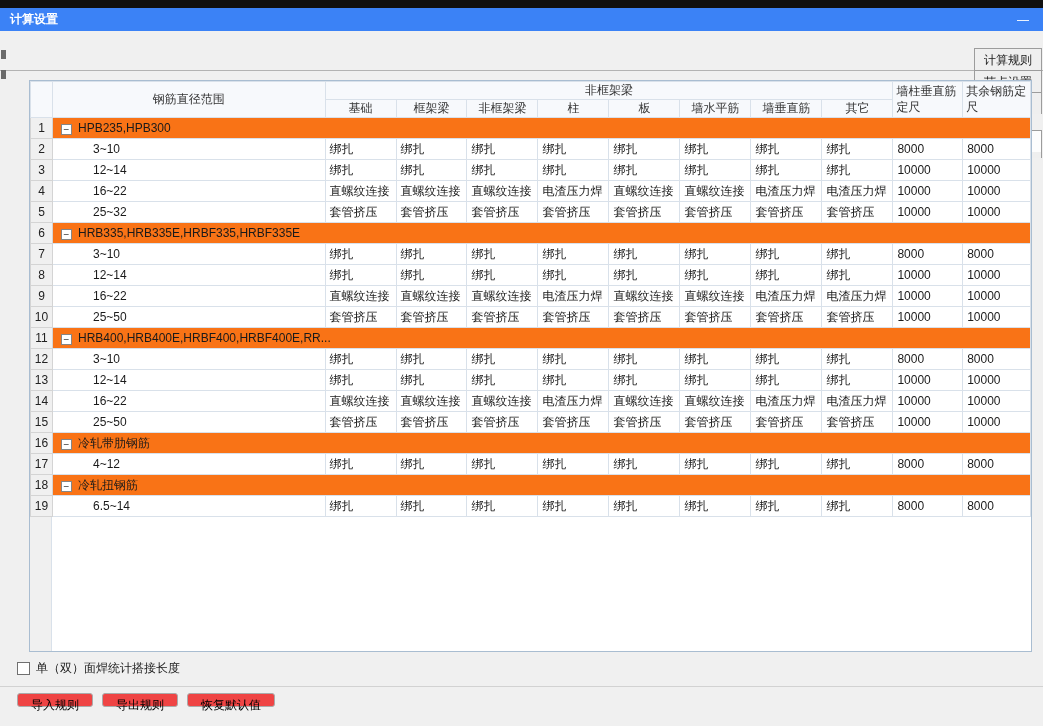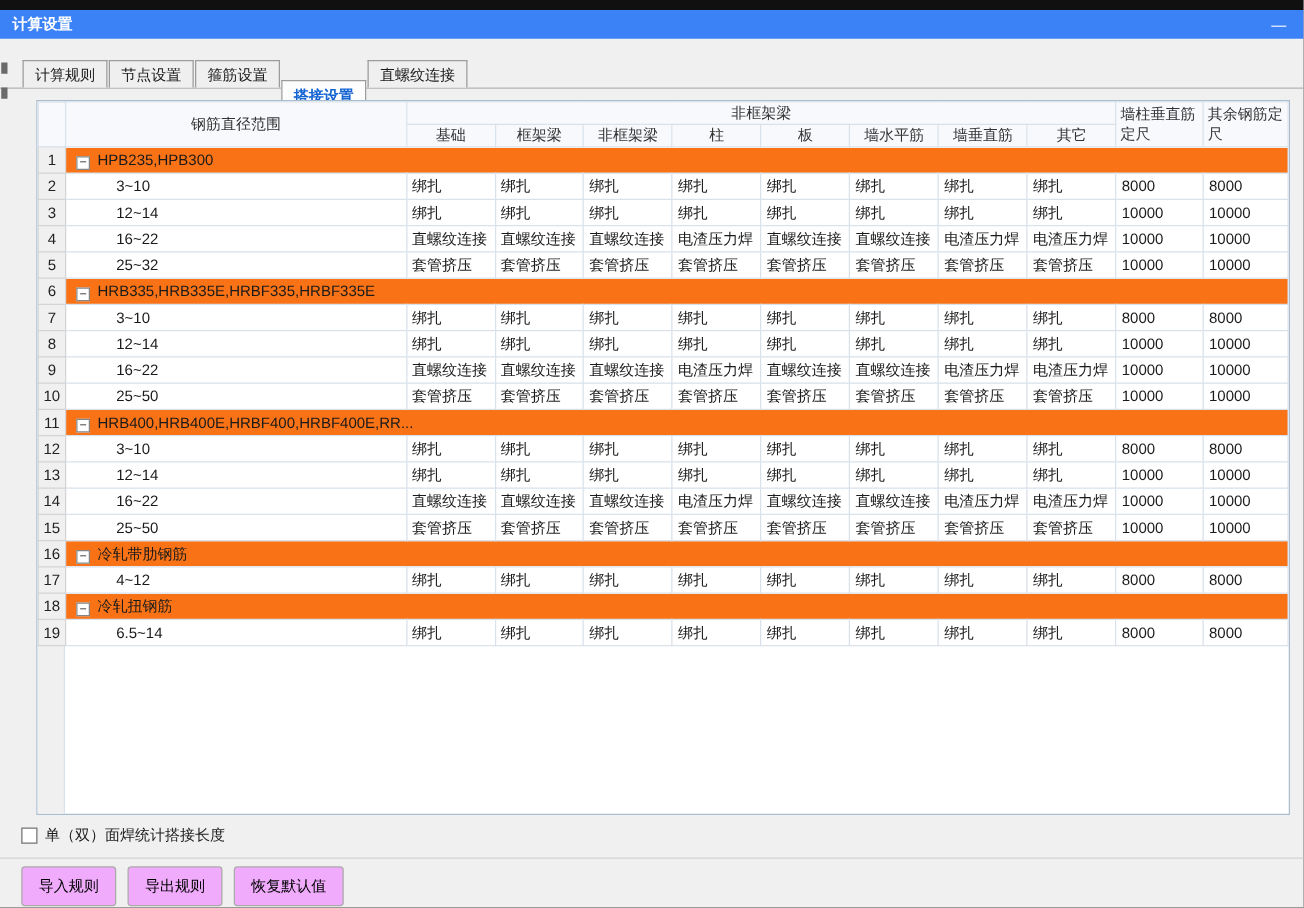--- a/index.html
+++ b/index.html
@@ -9,42 +9,42 @@
 
   .top-strip { height:8px; background:#101010; }
   .titlebar { height:23px; background:#3b82f6; color:#fff; display:flex; align-items:center; padding:0 10px; }
   .titlebar .title { font-weight:bold; font-size:12px; }
   .titlebar .min { margin-left:auto; font-weight:normal; cursor:default; padding:0 4px; }
 
   .edge-frag { position:absolute; background:#6a6a6a; }
   .frag1 { left:1px; top:50px; width:5px; height:9px; }
   .frag2 { left:1px; top:70px; width:5px; height:9px; }
 
-  .tabstrip { margin-top:17px; padding-left:18px; border-bottom:1px solid #b3b3b3; display:flex; align-items:flex-end; height:23px; }
+  .tabstrip { margin-top:17px; padding-left:18px; border-bottom:1px solid #b3b3b3; display:flex; align-items:flex-end; height:23px;flex-direction:column; }
   .tab { border:1px solid #9c9c9c; border-bottom:none; background:#efefef; padding:3px 9px 4px; margin-right:1px; height:22px; white-space:nowrap; cursor:default; }
   .tab.active { background:#fdfdfd; color:#1464d2; font-weight:bold; position:relative; top:16px; padding-top:4px; }
 
   .table-wrap { position:relative; margin:9px 11px 0 29px; width:1003px; height:572px; background:#fff; border:1px solid #a9bdd1; overflow:hidden; }
   .gutter-fill { position:absolute; left:0; top:0; bottom:0; width:22px; background:#f0f0f0; border-right:1px solid #d9e1ea; }
 
   table.grid { border-collapse:collapse; table-layout:fixed; position:relative; }
   table.grid th, table.grid td { border:1px solid #d9e1ea; overflow:hidden; white-space:nowrap; }
   table.grid thead th { background:#f7f9fc; font-weight:normal; color:#333; text-align:center; height:17px; padding:0 2px; }
   table.grid thead th.lenh { text-align:left; white-space:normal; word-break:break-all; line-height:1.3; padding:0 3px; vertical-align:middle; }
   table.grid td { height:21px; padding:0 4px; background:#fff; }
   table.grid td.rownum { background:#f0f0f0; text-align:center; color:#222; padding:0 2px; border-color:#d4d4d4; }
   table.grid td.grp { background:#f97316; padding-left:8px; }
   table.grid td.rng { padding-left:40px;margin-top:30px; }
   .exp { display:inline-block; width:11px; height:11px; border:1px solid #858585; background:#fff; line-height:9px; text-align:center; font-size:10px; color:#333; margin-right:6px; vertical-align:-1px; }
 
   .check-row { margin:7px 0 0 17px; display:flex; align-items:center; gap:6px; height:18px;text-align:center; }
   .checkbox { width:13px; height:13px; border:1px solid #707070; background:#fff; display:inline-block; }
 
   .btn-bar { margin-top:9px; border-top:1px solid #d2d2d2; padding:6px 0 0 17px; display:flex; gap:9px; }
-  .btn { height:32px; padding:0 13px; background:#f0abfc; border:1px solid #aaaaaa; border-radius:3px; font-size:12px; line-height:22px; cursor:default; }
+  .btn { height:14px; padding:0 13px; background:#ef4444; border:1px solid #aaaaaa; border-radius:3px; font-size:12px; line-height:22px; cursor:default; }
 </style>
 </head>
 <body>
 
 <div class="screen">
   <div class="top-strip"></div>
   <div class="titlebar">
     <span class="title">计算设置</span>
     <span class="min">—</span>
   </div>

